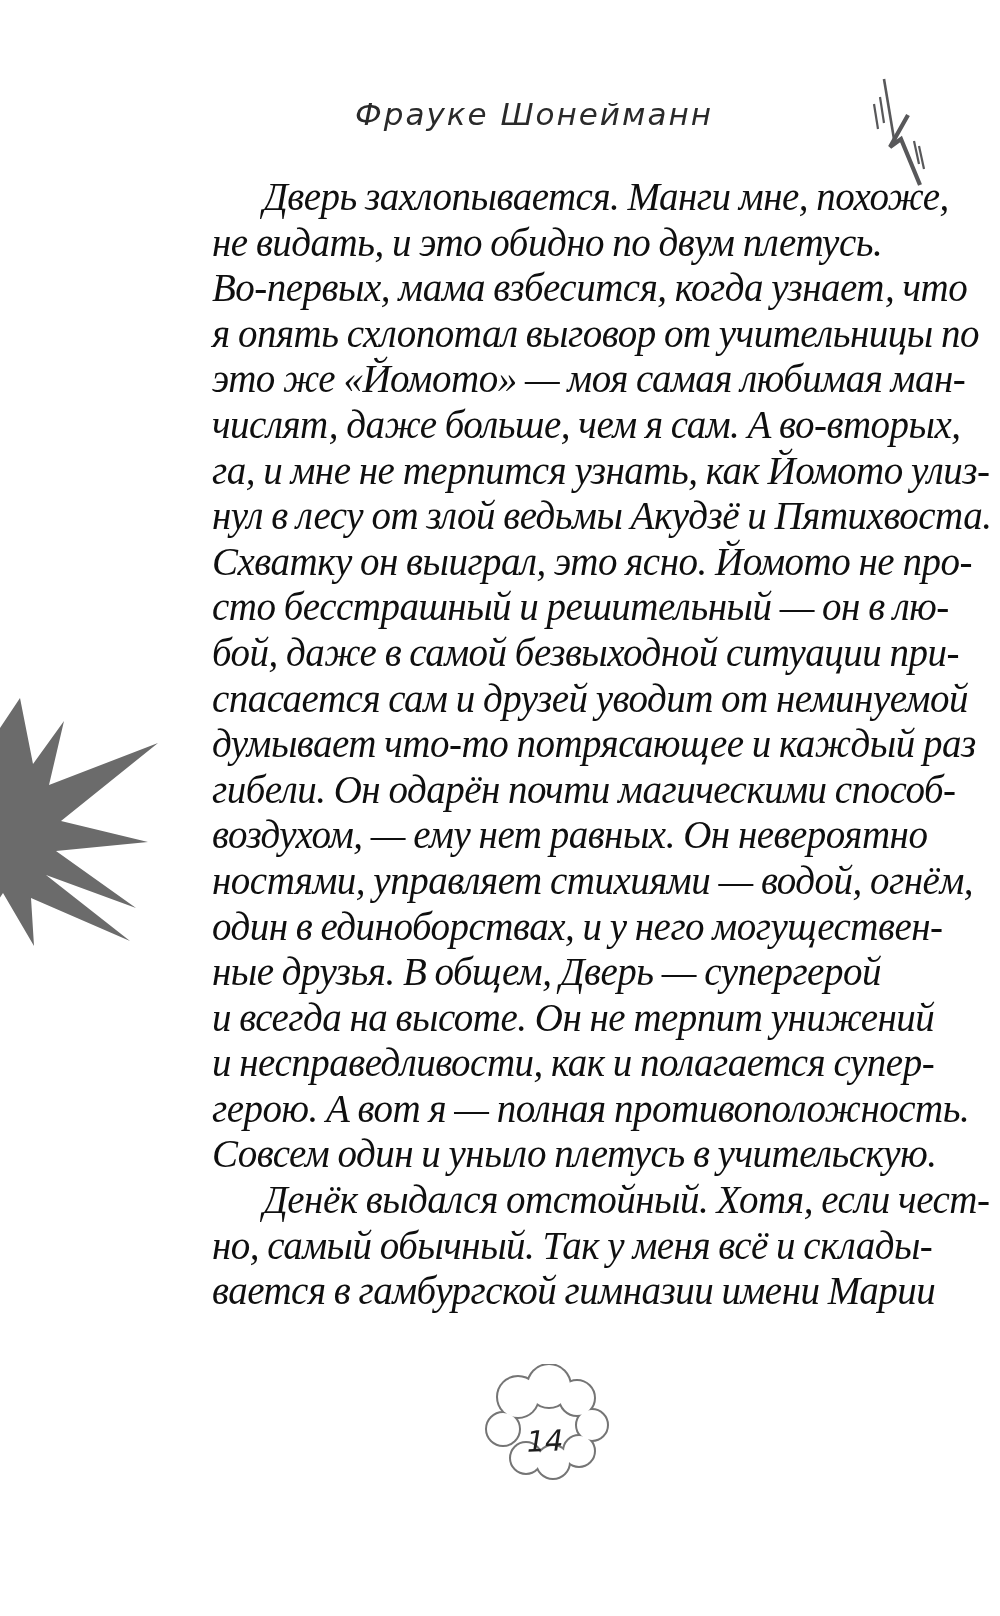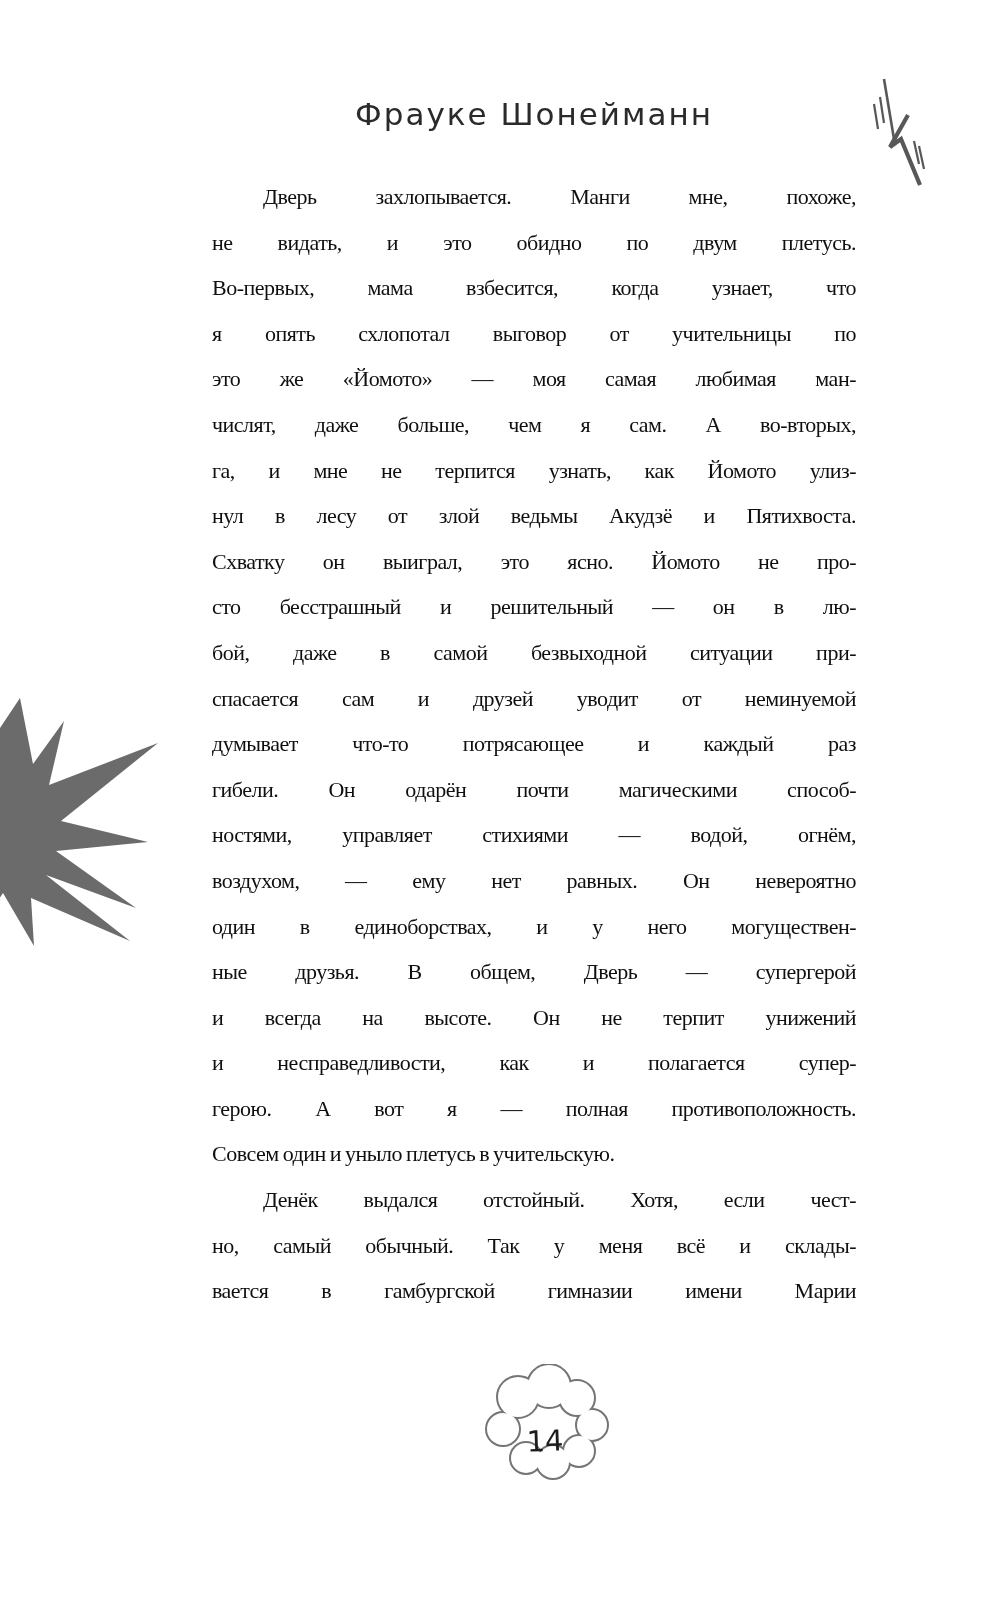--- a/index.html
+++ b/index.html
@@ -2,36 +2,37 @@
 <html><head>
 <meta charset="utf-8">
 <style>
   html,body{margin:0;padding:0;background:#ffffff;}
   .page{
     position:relative;
     width:1000px;height:1616px;
     background:#ffffff;
     overflow:hidden;
     font-family:"Liberation Serif", serif;
+    font-style:italic;
   }
   .author-header{
     position:absolute;
     left:212px; top:96px; width:644px;
     text-align:center;
     font-family:"DejaVu Sans", sans-serif;
     font-size:31px;
     font-weight:400;
     letter-spacing:2px;
     color:#2a2a2a;
   }
   .body-text{
     position:absolute;
     left:212px; top:174px; width:644px;
     font-family:"Liberation Serif", serif;
-    font-size:22px;
+    font-size:39px;
     line-height:45.6px;
     letter-spacing:-0.5px;
     word-spacing:-1px;
     color:#0f0f0f;
   }
   .body-text .line{
     text-align:justify;
     text-align-last:justify;
     white-space:nowrap;
   }
@@ -86,22 +87,22 @@
       <div class="line">это же «Йомото» — моя самая любимая ман-</div>
       <div class="line">числят, даже больше, чем я сам. А во-вторых,</div>
       <div class="line">га, и мне не терпится узнать, как Йомото улиз-</div>
       <div class="line">нул в лесу от злой ведьмы Акудзё и Пятихвоста.</div>
       <div class="line">Схватку он выиграл, это ясно. Йомото не про-</div>
       <div class="line">сто бесстрашный и решительный — он в лю-</div>
       <div class="line">бой, даже в самой безвыходной ситуации при-</div>
       <div class="line">спасается сам и друзей уводит от неминуемой</div>
       <div class="line">думывает что-то потрясающее и каждый раз</div>
       <div class="line">гибели. Он одарён почти магическими способ-</div>
+      <div class="line">воздухом, — ему нет равных. Он невероятно</div>
       <div class="line">ностями, управляет стихиями — водой, огнём,</div>
-      <div class="line">воздухом, — ему нет равных. Он невероятно</div>
       <div class="line">один в единоборствах, и у него могуществен-</div>
       <div class="line">ные друзья. В общем, Дверь — супергерой</div>
       <div class="line">и всегда на высоте. Он не терпит унижений</div>
       <div class="line">и несправедливости, как и полагается супер-</div>
       <div class="line">герою. А вот я — полная противоположность.</div>
       <div class="line noj">Совсем один и уныло плетусь в учительскую.</div>
       <div class="line first">Денёк выдался отстойный. Хотя, если чест-</div>
       <div class="line">но, самый обычный. Так у меня всё и склады-</div>
       <div class="line">вается в гамбургской гимназии имени Марии</div>
     </div>

